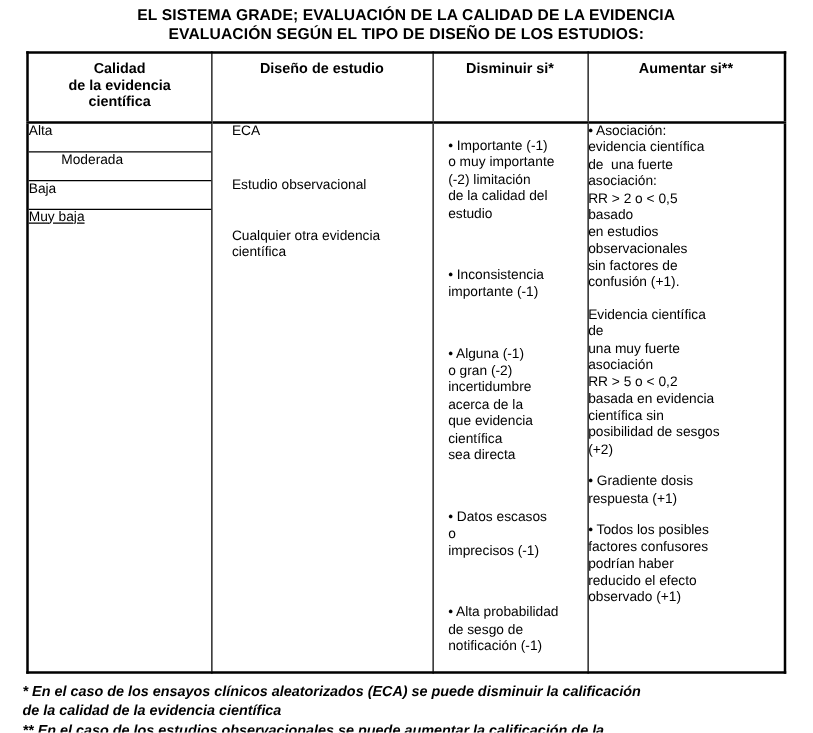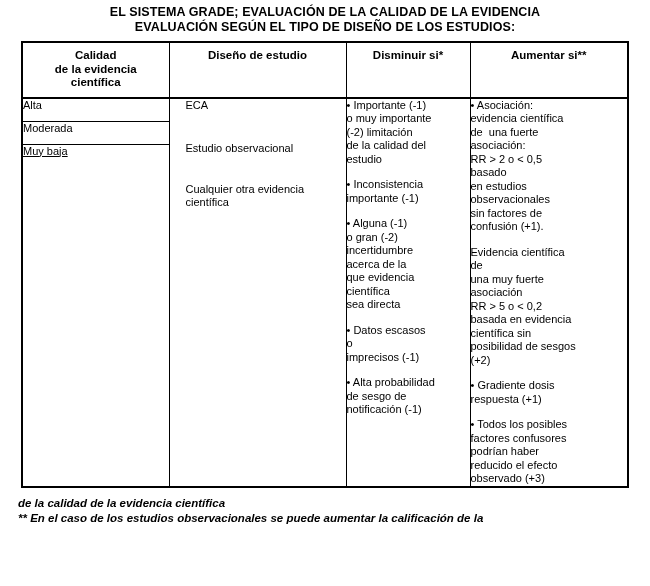--- a/index.html
+++ b/index.html
@@ -73,21 +73,21 @@
     padding-top: 4px;
   }
   .design p {
     margin: 0;
     padding-left: 16px;
   }
   .design .gap-a { height: 30px; }
   .design .gap-b { height: 27px; }
 
   .bullets p {
-    margin: 0;
+    margin: 12px;
   }
   .bullets .sp { height: 12px; }
   .plain p { margin: 0; }
   .plain .sp { height: 12px; }
 
   .footnotes {
     font-size: 11.5px;
     font-style: italic;
     line-height: 14.5px;
     font-weight: bold;
@@ -129,21 +129,24 @@
     </thead>
     <tbody>
       <tr>
         <td class="quality">
           <table style="border-collapse:collapse;width:100%;">
             <tbody>
                 <tr>
               <td class="cell q-row" style="border:0;border-bottom:1px solid #000;height:22px;">Alta</td>
             </tr>
             <tr>
-              <td class="cell q-row" style="border:0;border-bottom:1px solid #000;height:22px;">Moderada</td>
+              <td class="cell q-row" style="border:0;border-bottom:1px solid #000;height:22px;padding-left:26px;">Moderada</td>
+            </tr>
+            <tr>
+              <td class="cell q-row" style="border:0;border-bottom:1px solid #000;height:22px;">Baja</td>
             </tr>
             <tr>
               <td class="cell q-row" style="border:0;height:22px;text-decoration:underline;">Muy baja</td>
             </tr>
           </tbody>
             </table>
         </td>
 
         <td class="cell design">
           <p>ECA</p>
@@ -202,24 +205,25 @@
 posibilidad de sesgos
 (+2)</p>
           <div class="sp"></div>
           <p class="nowrapish">• Gradiente dosis
 respuesta (+1)</p>
           <div class="sp"></div>
           <p class="nowrapish">• Todos los posibles
 factores confusores
 podrían haber
 reducido el efecto
-observado (+3)</p>
+observado (+1)</p>
         </td>
       </tr>
     </tbody>
   </table>
 
   <div class="footnotes">
+    <p>* En el caso de los ensayos clínicos aleatorizados (ECA) se puede disminuir la calificación</p>
     <p>de la calidad de la evidencia científica</p>
     <p>** En el caso de los estudios observacionales se puede aumentar la calificación de la</p>
   </div>
 
 </div>
 
 </body></html>

